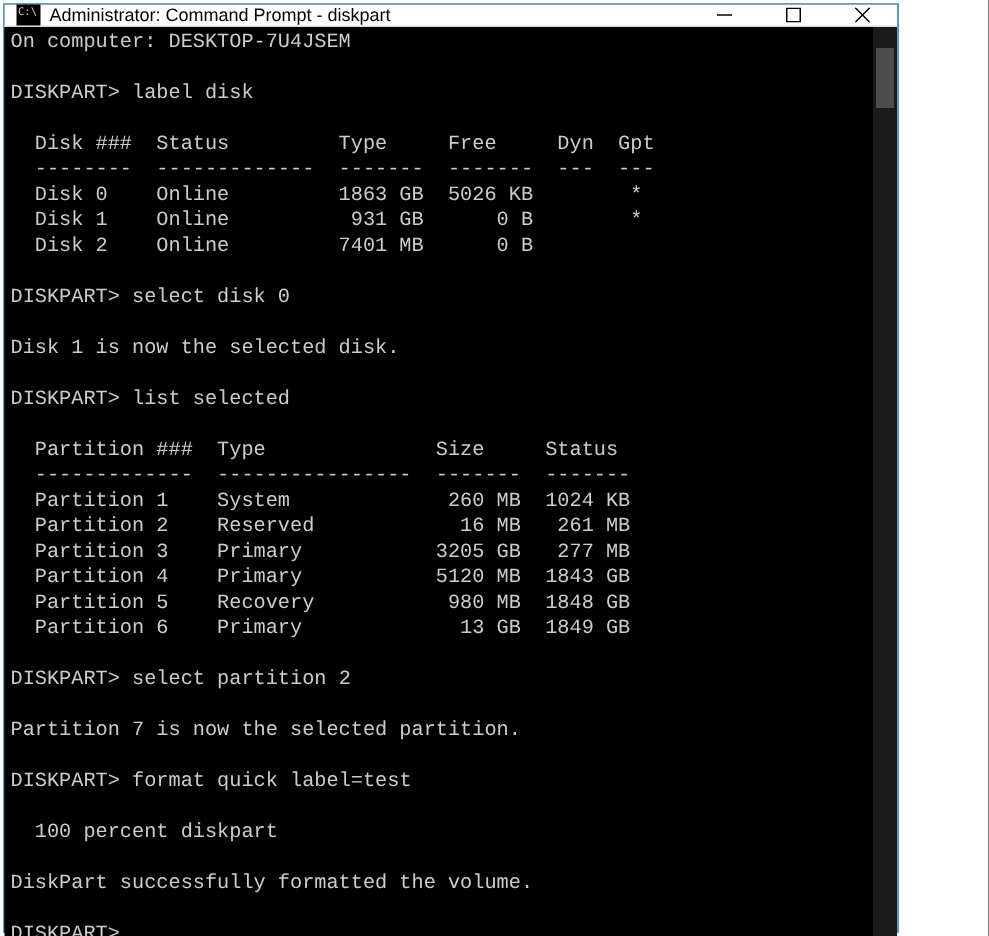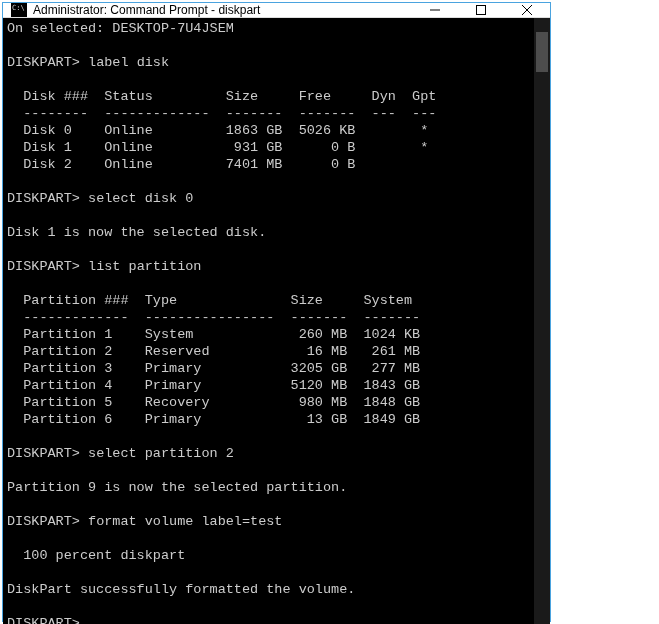--- a/index.html
+++ b/index.html
@@ -4,21 +4,21 @@
 <style>
   * { margin: 0; padding: 0; box-sizing: border-box; }
   body {
     background: #fff;
     font-family: Consolas, 'Courier New', monospace;
     width: 659px;
     height: 624px;
     overflow: hidden;
   }
   .window {
-    width: 549px;
+    width: 597px;
     height: 620px;
     margin: 2px;
     border: 1px solid #4aa3df;
     background: #000;
     display: flex;
     flex-direction: column;
   }
   .titlebar {
     height: 30px;
     background: #fff;
@@ -124,50 +124,50 @@
       <div class="ctrl">
         <svg viewBox="0 0 10 10">
             <line x1="0" y1="0" x2="10" y2="10" stroke="#000" stroke-width="1"></line>
             <line x1="10" y1="0" x2="0" y2="10" stroke="#000" stroke-width="1"></line>
           </svg>
       </div>
     </div>
   </div>
 
   <div class="terminal-wrap">
-    <div class="terminal"><span>On selected: DESKTOP-7U4JSEM</span>
+    <div class="terminal"><span>On computer: DESKTOP-7U4JSEM</span>
 
 <span>DISKPART&gt;</span> <span>label disk</span>
 
-<span>  Disk ###  Status         Size     Free     Dyn  Gpt</span>
+<span>  Disk ###  Status         Type     Free     Dyn  Gpt</span>
 <span>  --------  -------------  -------  -------  ---  ---</span>
 <span>  Disk 0    Online         1863 GB  5026 KB        *</span>
 <span>  Disk 1    Online          931 GB      0 B        *</span>
 <span>  Disk 2    Online         7401 MB      0 B</span>
 
 <span>DISKPART&gt;</span> <span>select disk 0</span>
 
 <span>Disk 1 is now the selected disk.</span>
 
-<span>DISKPART&gt;</span> <span>list partition</span>
+<span>DISKPART&gt;</span> <span>list selected</span>
 
-<span>  Partition ###  Type              Size     System</span>
+<span>  Partition ###  Type              Size     Status</span>
 <span>  -------------  ----------------  -------  -------</span>
 <span>  Partition 1    System             260 MB  1024 KB</span>
 <span>  Partition 2    Reserved            16 MB   261 MB</span>
 <span>  Partition 3    Primary           3205 GB   277 MB</span>
 <span>  Partition 4    Primary           5120 MB  1843 GB</span>
 <span>  Partition 5    Recovery           980 MB  1848 GB</span>
 <span>  Partition 6    Primary             13 GB  1849 GB</span>
 
 <span>DISKPART&gt;</span> <span>select partition 2</span>
 
-<span>Partition 9 is now the selected partition.</span>
+<span>Partition 7 is now the selected partition.</span>
 
-<span>DISKPART&gt;</span> <span>format volume label=test</span>
+<span>DISKPART&gt;</span> <span>format quick label=test</span>
 
 <span>  100 percent diskpart</span>
 
 <span>DiskPart successfully formatted the volume.</span>
 
 <span>DISKPART&gt;</span></div>
     <div class="scrollbar">
       <div class="arrow-up"></div>
       <div class="thumb"></div>
       <div class="arrow-down"></div>

